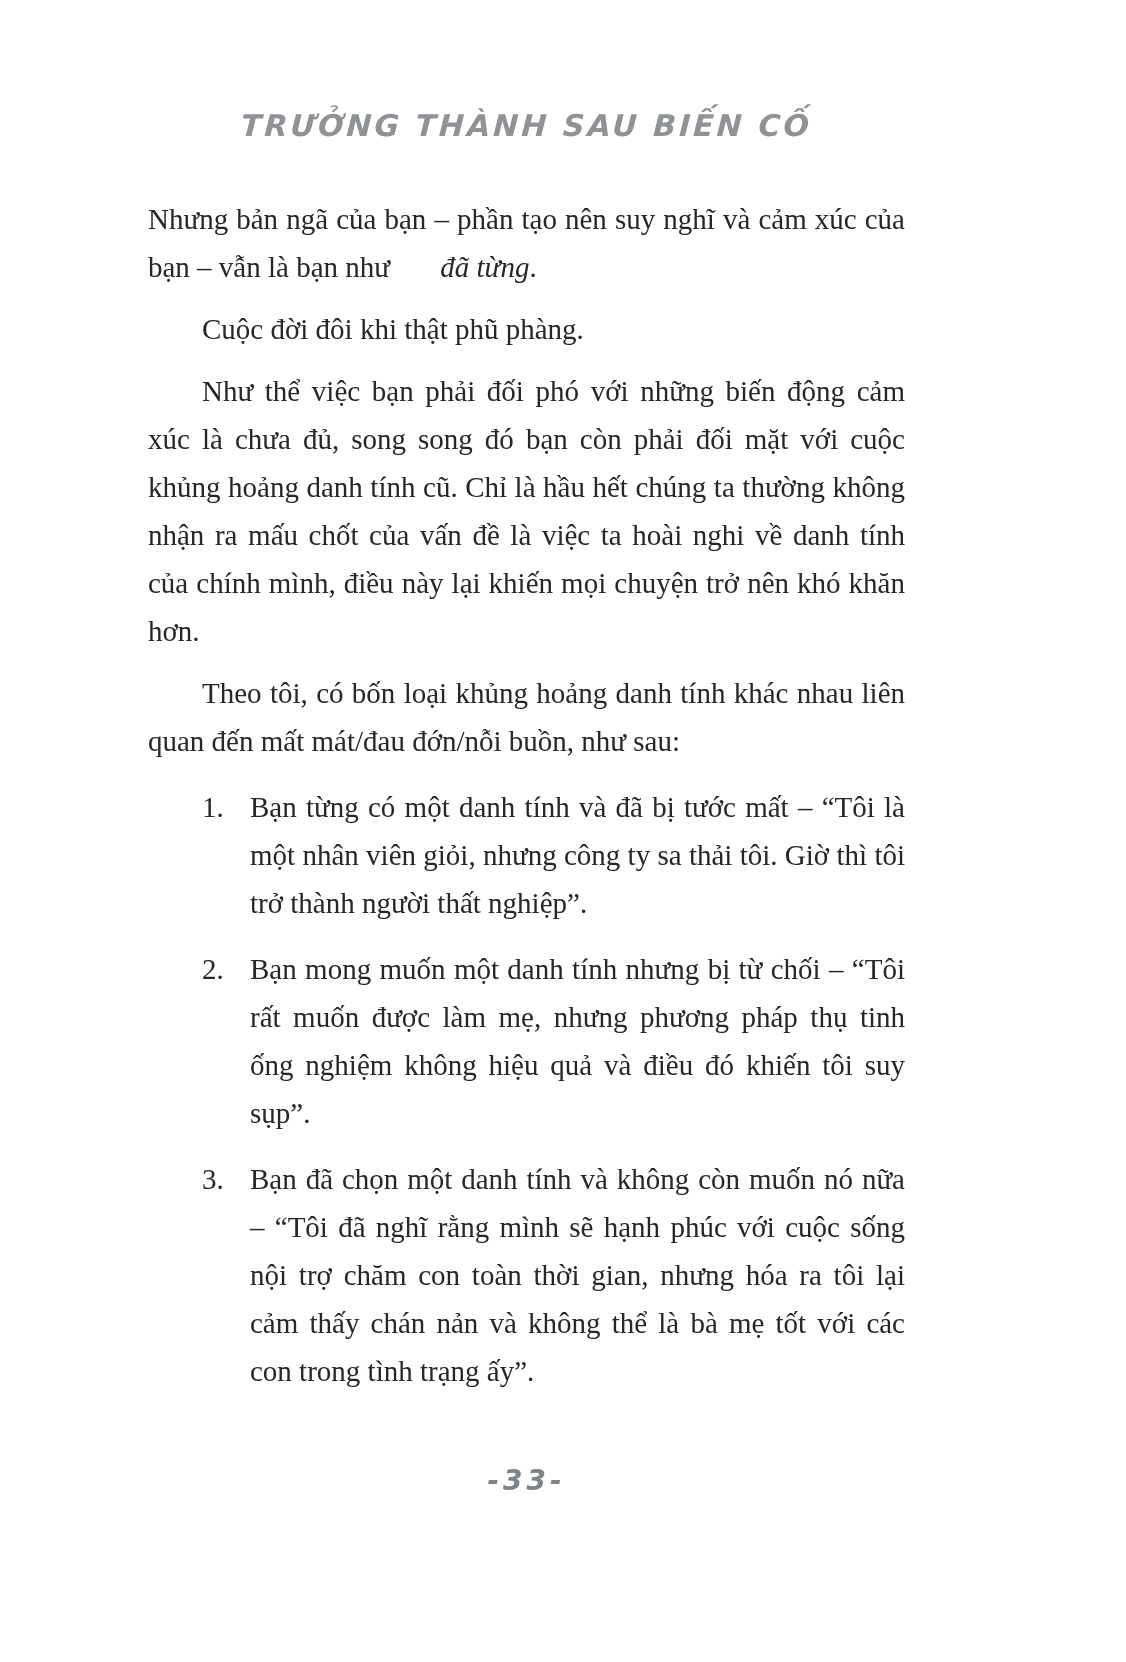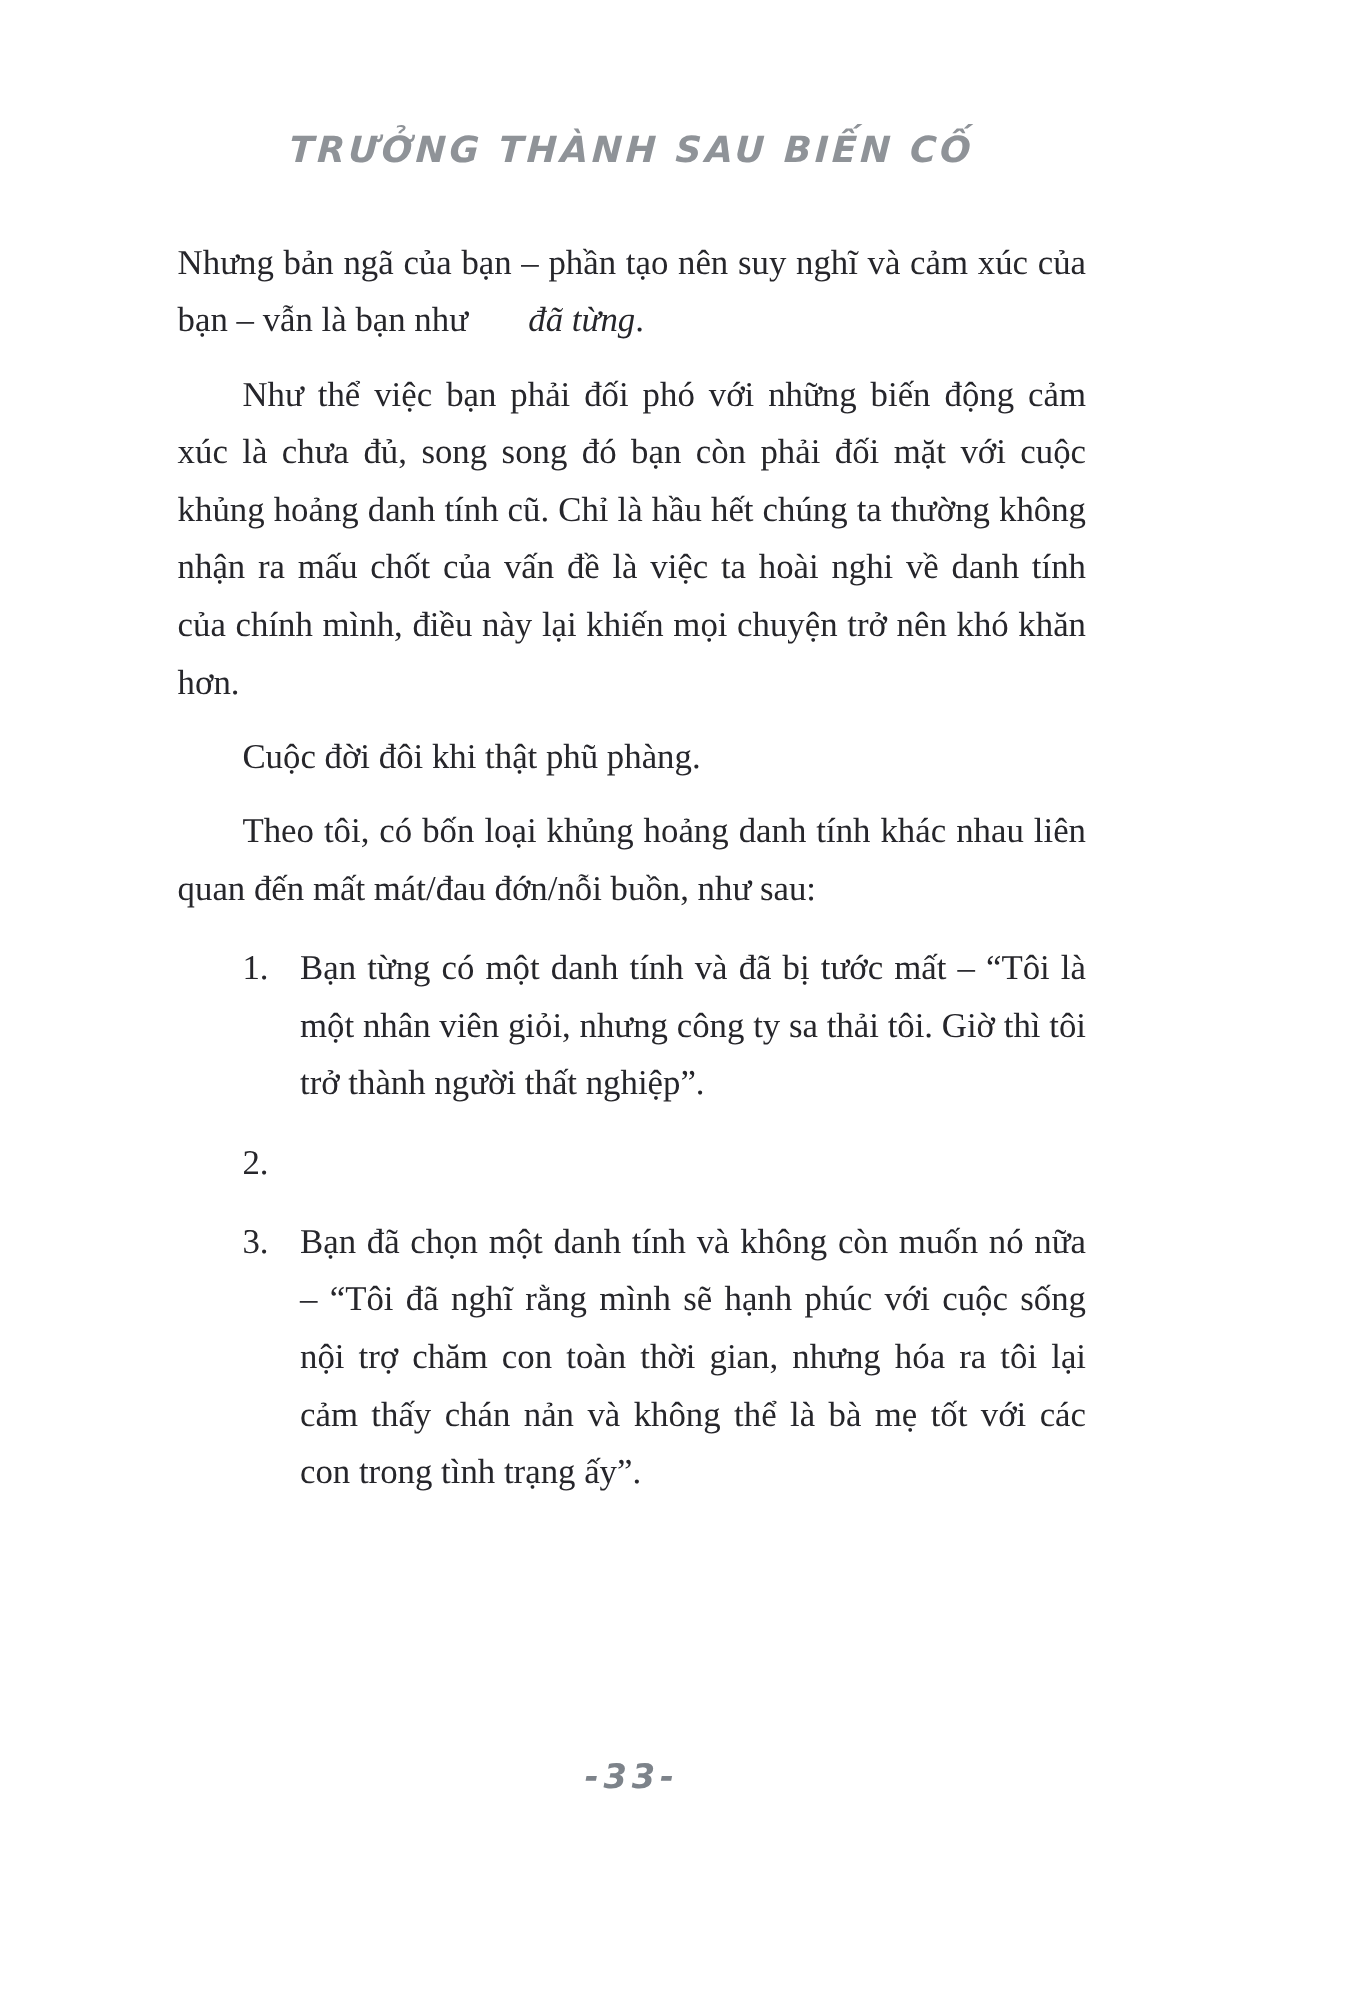--- a/index.html
+++ b/index.html
@@ -81,35 +81,36 @@
 <body>
 
 <div class="page">
 
   <div class="header-title">TRƯỞNG THÀNH SAU BIẾN CỐ</div>
 
   <div class="body-text">
 
     <p class="para"><span>Nhưng bản ngã của bạn – phần tạo nên suy nghĩ và cảm xúc của bạn – vẫn là bạn như </span><span class="italic">đã từng</span><span>.</span></p>
 
+    <p class="para indent">Cuộc đời đôi khi thật phũ phàng.</p>
+
     <p class="para indent">Như thể việc bạn phải đối phó với những biến động cảm xúc là chưa đủ, song song đó bạn còn phải đối mặt với cuộc khủng hoảng danh tính cũ. Chỉ là hầu hết chúng ta thường không nhận ra mấu chốt của vấn đề là việc ta hoài nghi về danh tính của chính mình, điều này lại khiến mọi chuyện trở nên khó khăn hơn.</p>
-
-    <p class="para indent">Cuộc đời đôi khi thật phũ phàng.</p>
 
     <p class="para indent">Theo tôi, có bốn loại khủng hoảng danh tính khác nhau liên quan đến mất mát/đau đớn/nỗi buồn, như sau:</p>
 
     <div class="num-list">
 
       <div class="num-item">
         <span class="num">1.</span>
         <div class="item-text">Bạn từng có một danh tính và đã bị tước mất – “Tôi là một nhân viên giỏi, nhưng công ty sa thải tôi. Giờ thì tôi trở thành người thất nghiệp”.</div>
       </div>
 
       <div class="num-item">
         <span class="num">2.</span>
+        <div class="item-text">Bạn mong muốn một danh tính nhưng bị từ chối – “Tôi rất muốn được làm mẹ, nhưng phương pháp thụ tinh ống nghiệm không hiệu quả và điều đó khiến tôi suy sụp”.</div>
       </div>
 
       <div class="num-item">
         <span class="num">3.</span>
         <div class="item-text">Bạn đã chọn một danh tính và không còn muốn nó nữa – “Tôi đã nghĩ rằng mình sẽ hạnh phúc với cuộc sống nội trợ chăm con toàn thời gian, nhưng hóa ra tôi lại cảm thấy chán nản và không thể là bà mẹ tốt với các con trong tình trạng ấy”.</div>
       </div>
 
     </div>
   </div>
 

